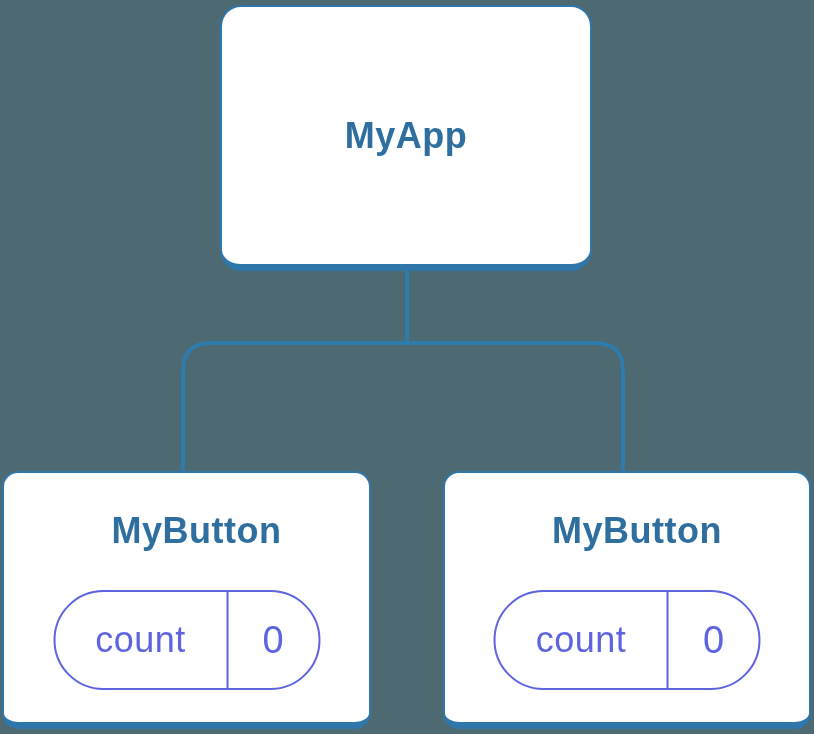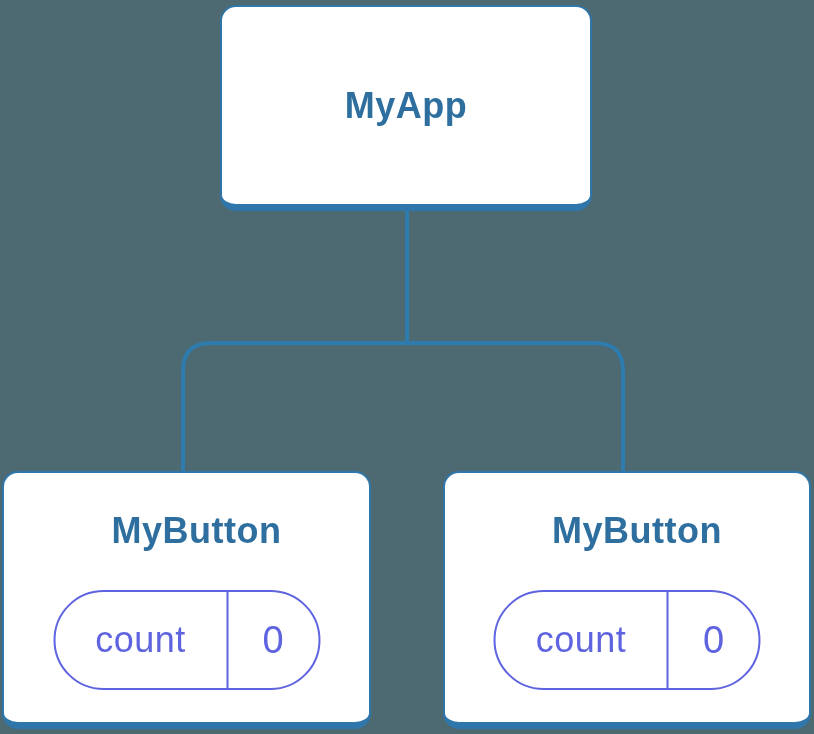--- a/index.html
+++ b/index.html
@@ -20,24 +20,25 @@
   }
   .node {
     position: absolute;
     background: var(--node_bg, #FFFFFF);
     border: 2px solid var(--node_border, #2F76AB);
     border-bottom-width: 7px;
     border-radius: 16px;
   }
   .node-root {
     left: 220px; top: 5px;
-    width: 372px; height: 206px;
+    width: 372px; height: 266px;
     display: flex;
     align-items: center;
     justify-content: center;
+    border-radius: 21px;
   }
   .node-child {
     top: 471px;
     width: 369px; height: 258px;
   }
   .node-child.left  { left: 2px; }
   .node-child.right { left: 443px; width: 368px; }
   .node-title {
     font-size: 36px;
     font-weight: 600;

